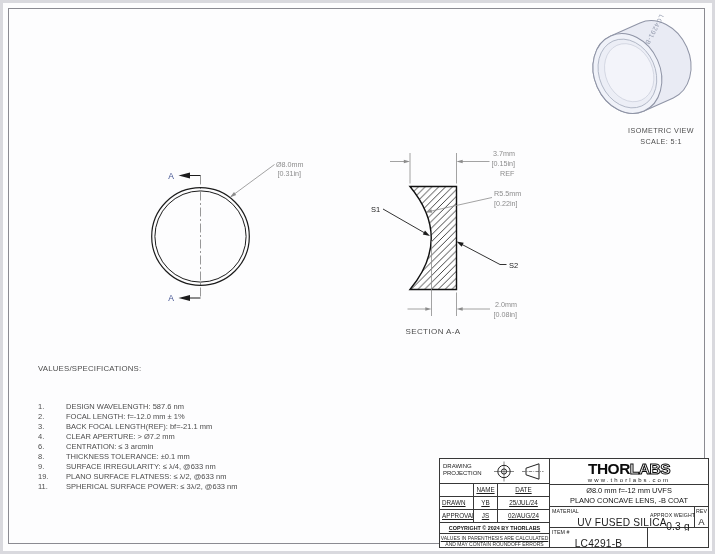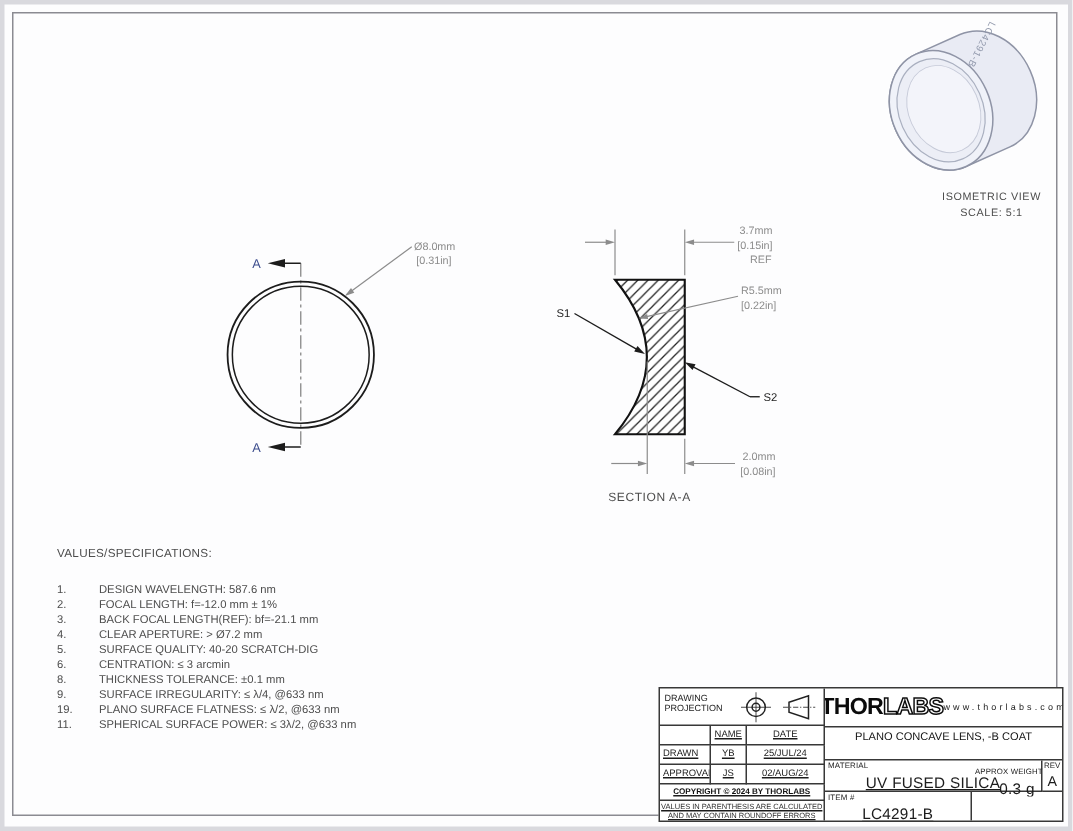--- a/index.html
+++ b/index.html
@@ -11,42 +11,42 @@
   }
   .stage { position:relative; width:715px; height:554px; background:#fdfdfe; overflow:hidden; }
   .edge  { position:absolute; inset:0; border:3px solid #d9d9de; pointer-events:none; }
   .frame { position:absolute; left:8px; top:8px; width:697px; height:536px;
            border:1.3px solid #8b8b92; box-sizing:border-box; }
 
   .cad { position:absolute; left:0; top:0; }
 
   
   .notes-head { position:absolute; left:38px; top:364px; font-size:7.8px; color:#4d4d4d; letter-spacing:.2px; white-space:nowrap; }
-  .notes-list { position:absolute; left:38px; top:388px; width:370px; font-size:7.5px; color:#4d4d4d; }
+  .notes-list { position:absolute; left:38px; top:402px; width:370px; font-size:7.5px; color:#4d4d4d; }
   .note-row  { height:10px; line-height:10px; white-space:nowrap; }
   .note-num  { display:inline-block; width:28px; }
 
   .info { position:absolute; left:60px; top:513px; width:305px; text-align:center;
           color:#454545; font-size:11.2px; line-height:11.4px; letter-spacing:.2px; white-space:nowrap; }
 
   
   .tb { position:absolute; left:439px; top:458px; width:270px; height:90px;
         border:1px solid #383838; box-sizing:border-box; background:#fff; color:#1c1c1c; }
   .cell { position:absolute; box-sizing:border-box; overflow:hidden; }
   .br { border-right:1px solid #383838;text-decoration:underline; }
   .bb { border-bottom:1px solid #383838; }
   .lab { position:absolute; top:1px; left:2px; font-size:5.3px; color:#222; letter-spacing:.1px; white-space:nowrap; }
   .ctr { display:flex; align-items:center; justify-content:center; height:100%; }
   .small { font-size:6.3px; }
   .padl { padding-left:2px; display:flex; align-items:center; height:100%; }
 
   .proj-text { position:absolute; left:3px; top:4px; font-size:6px; line-height:7.2px; color:#222; }
   .proj-sym  { position:absolute; left:50px; top:1px; }
 
-  .logo-cell { display:flex; flex-direction:row; align-items:center; justify-content:center; height:100%; }
+  .logo-cell { display:flex; flex-direction:column; align-items:center; justify-content:center; height:100%; }
   .logo-line { font-weight:900; font-size:15.5px; line-height:15px; letter-spacing:-.5px; white-space:nowrap; }
   .logo-thor { color:#0b0b0b; }
   .logo-labs { color:#ffffff; -webkit-text-stroke:1px #0b0b0b; }
   .website   { font-size:6px; letter-spacing:2.1px; color:#222; margin-top:1px; white-space:nowrap; }
 
   .desc { text-align:center; font-size:7.4px; line-height:10.2px; padding-top:1px; color:#141414; white-space:nowrap; }
   .bigval { font-size:10.2px; letter-spacing:.2px; white-space:nowrap; }
   .copyright { font-size:5.4px; font-weight:bold; text-align:center; line-height:11px; color:#111; white-space:nowrap; }
   .valnote { font-size:5px; line-height:6px; text-align:center; padding-top:1px; color:#2e2e2e; white-space:nowrap; }
   .revlab { display:block; text-align:center; font-size:5.3px; margin-top:1px; }
@@ -163,21 +163,20 @@
       <text x="661" y="144" text-anchor="middle" font-size="7.2" letter-spacing="0.4" fill="#4d4d4d">SCALE: 5:1</text>
     </g>
   </svg>
 
   <div class="notes-head">VALUES/SPECIFICATIONS:</div>
   <div class="notes-list">
     <div class="note-row"><span class="note-num">1.</span><span>DESIGN WAVELENGTH: 587.6 nm</span></div>
     <div class="note-row"><span class="note-num">2.</span><span>FOCAL LENGTH: f=-12.0 mm ± 1%</span></div>
     <div class="note-row"><span class="note-num">3.</span><span>BACK FOCAL LENGTH(REF): bf=-21.1 mm</span></div>
     <div class="note-row"><span class="note-num">4.</span><span>CLEAR APERTURE: &gt; Ø7.2 mm</span></div>
-    <div class="note-row"><span class="note-num">5.</span><span>SURFACE QUALITY: 40-20 SCRATCH-DIG</span></div>
     <div class="note-row"><span class="note-num">6.</span><span>CENTRATION: ≤ 3 arcmin</span></div>
     <div class="note-row"><span class="note-num">8.</span><span>THICKNESS TOLERANCE: ±0.1 mm</span></div>
     <div class="note-row"><span class="note-num">9.</span><span>SURFACE IRREGULARITY: ≤ λ/4, @633 nm</span></div>
     <div class="note-row"><span class="note-num">19.</span><span>PLANO SURFACE FLATNESS: ≤ λ/2, @633 nm</span></div>
     <div class="note-row"><span class="note-num">11.</span><span>SPHERICAL SURFACE POWER: ≤ 3λ/2, @633 nm</span></div>
   </div>
 
 
   <div class="tb">
 
@@ -241,20 +240,21 @@
 
     <div class="cell bb" style="left:110px;top:0;width:158px;height:26px;">
       <div class="logo-cell">
         <div class="logo-line"><span class="logo-thor">THOR</span><span class="logo-labs">LABS</span></div>
         <div class="website">www.thorlabs.com</div>
       </div>
     </div>
 
     <div class="cell bb" style="left:110px;top:26px;width:158px;height:21.5px;">
       <div class="desc">
+        <div>Ø8.0 mm f=-12 mm UVFS</div>
         <div>PLANO CONCAVE LENS, -B COAT</div>
       </div>
     </div>
 
     <div class="cell br bb" style="left:110px;top:47.5px;width:145px;height:21px;">
       <span class="lab">MATERIAL</span>
       <div class="ctr bigval" style="padding-top:6px;">UV FUSED SILICA</div>
     </div>
     <div class="cell bb" style="left:255px;top:47.5px;width:13px;height:21px;">
       <span class="revlab">REV</span>

